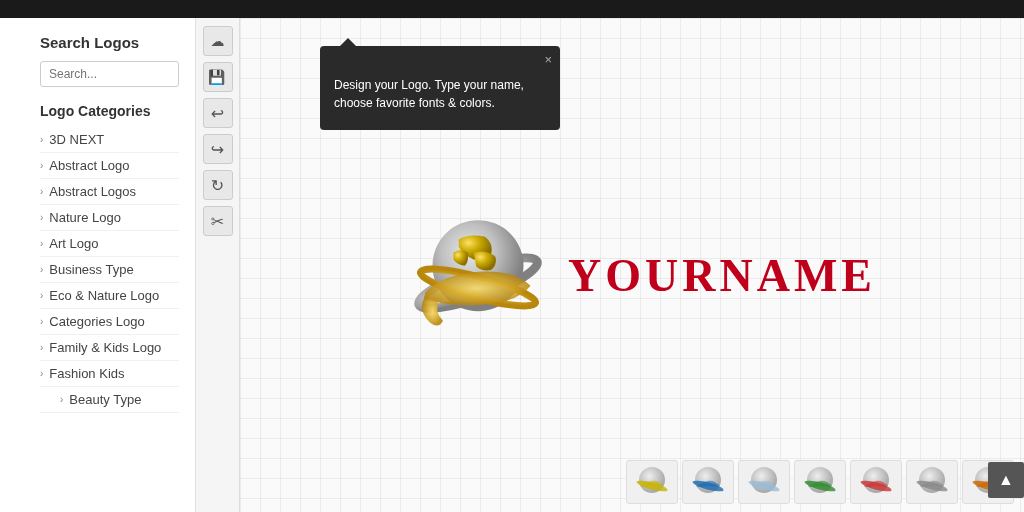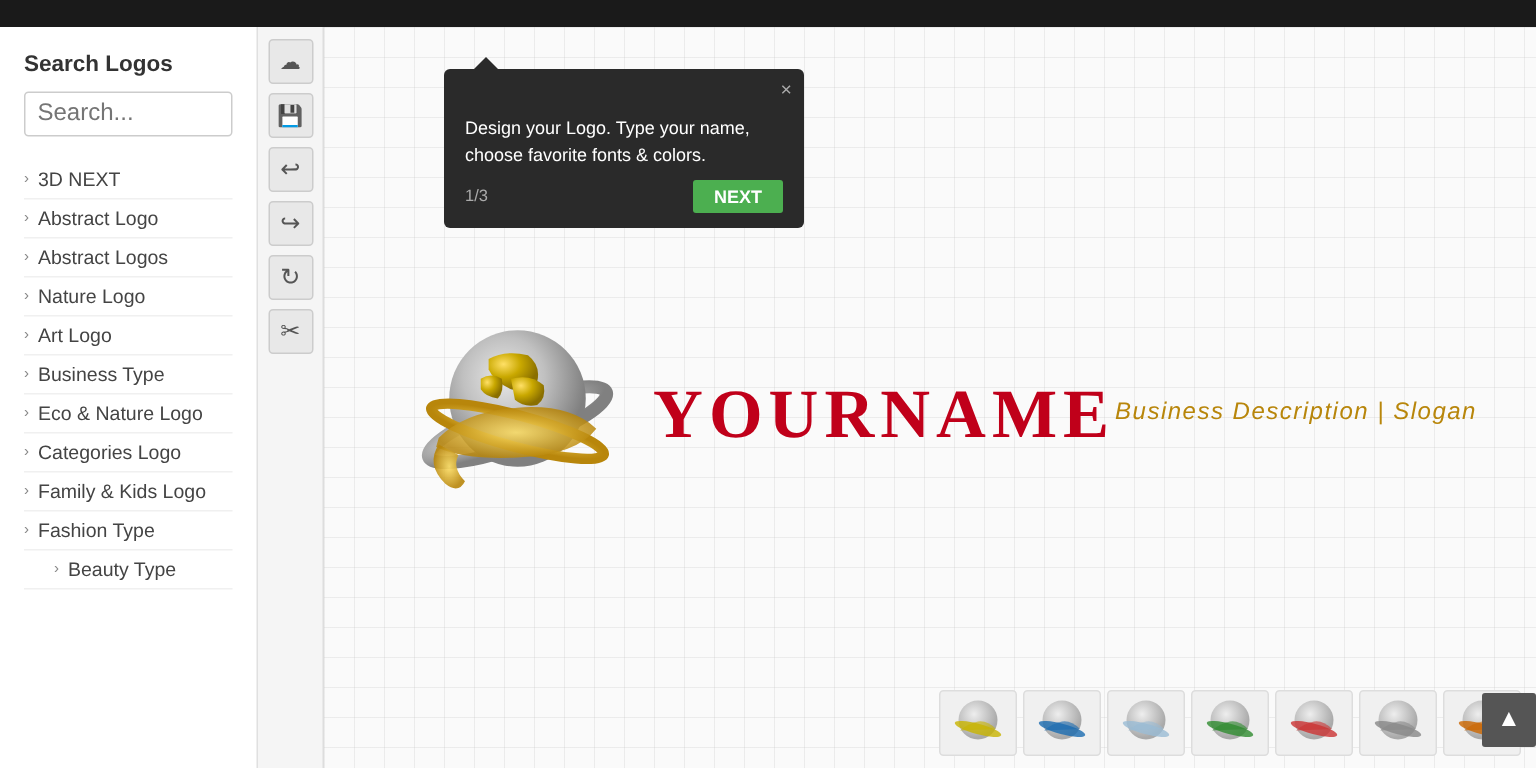--- a/index.html
+++ b/index.html
@@ -20,35 +20,36 @@
     }
 
     
     .sidebar {
       width: 172px;
       flex-shrink: 0;
       background: #fff;
       border-right: 1px solid #e0e0e0;
       padding: 16px 16px;
       overflow-y: auto;
+      margin-left: 24px;
     }
 
     .sidebar-title {
       font-size: 15px;
       font-weight: bold;
       color: #333;
       margin-bottom: 10px;
     }
 
     .search-input {
       width: 100%;
       padding: 5px 8px;
       border: 1px solid #ccc;
       border-radius: 3px;
-      font-size: 16px;
+      font-size: 12px;
       color: #999;
       margin-bottom: 16px;
     }
 
     .categories-title {
       font-size: 14px;
       font-weight: bold;
       color: #333;
       margin-bottom: 8px;
     }
@@ -261,20 +262,21 @@
 </head>
 <body>
 
 <div class="top-bar"></div>
 
 <div class="main-container">
 
   <div class="sidebar">
     <div class="sidebar-title">Search Logos</div>
     <input class="search-input" type="text" placeholder="Search..." style="">
+    <div class="categories-title">Logo Categories</div>
 
     <div id="categories-list">
 
     <div class="category-item">
           <span class="chevron">›</span>
           <span>3D NEXT</span>
         </div>
         <div class="category-item">
           <span class="chevron">›</span>
           <span>Abstract Logo</span>
@@ -302,21 +304,21 @@
         <div class="category-item">
           <span class="chevron">›</span>
           <span>Categories Logo</span>
         </div>
         <div class="category-item">
           <span class="chevron">›</span>
           <span>Family &amp; Kids Logo</span>
         </div>
         <div class="category-item">
           <span class="chevron">›</span>
-          <span>Fashion Type</span>
+          <span>Fashion Kids</span>
         </div>
         <div class="sub-category-item">
           <span class="chevron">›</span>
           <span>Beauty Type</span>
         </div>
       </div>
   </div>
 
   <div class="toolbar">
     <div class="toolbar-btn" title="Upload">
@@ -337,24 +339,20 @@
     <div class="toolbar-btn" title="Cut">
       <span style="font-size:16px;">✂</span>
     </div>
   </div>
 
   <div class="canvas-area">
 
     <div class="tooltip-box">
       <span class="tooltip-close">×</span>
       <div class="tooltip-text">Design your Logo. Type your name, choose favorite fonts &amp; colors.</div>
-      <div class="tooltip-footer">
-        <span class="tooltip-page">1/3</span>
-        <button class="tooltip-next-btn">NEXT</button>
-      </div>
     </div>
 
     <div class="logo-display">
       <svg class="logo-globe" viewBox="0 0 200 160">
 
         <defs>
           <radialGradient id="sphereGrad" cx="40%" cy="35%" r="60%">
             <stop offset="0%" stop-color="#e8e8e8"></stop>
             <stop offset="50%" stop-color="#c0c0c0"></stop>
             <stop offset="100%" stop-color="#808080"></stop>
@@ -379,21 +377,20 @@
         <path d="M72 60 Q80 55 88 60 Q90 70 85 75 Q76 74 72 68 Z" fill="url(#goldGrad)"></path>
 
         <ellipse cx="100" cy="100" rx="68" ry="12" fill="none" stroke="url(#goldRingGrad)" stroke-width="8" transform="rotate(15 100 100)"></ellipse>
 
         <path d="M40 105 Q60 85 100 82 Q140 79 160 98 Q145 118 100 120 Q60 122 38 112 Z" fill="url(#goldRingGrad)" opacity="0.85"></path>
 
         <path d="M40 110 Q30 125 45 140 Q55 148 60 138 Q50 128 55 118 Z" fill="url(#goldRingGrad)" opacity="0.9"></path>
       </svg>
 
       <div class="logo-main-text">YOURNAME</div>
-      <div class="logo-sub-text">Business Description | Slogan</div>
     </div>
 
     <div class="thumbnails-row" id="thumbnails-row">
 
     <div class="thumbnail">
     <svg width="44" height="36" viewBox="0 0 44 36">
       <defs>
         <radialGradient id="tg0" cx="40%" cy="35%" r="60%">
           <stop offset="0%" stop-color="#eee"></stop>
           <stop offset="100%" stop-color="#aaa"></stop>

